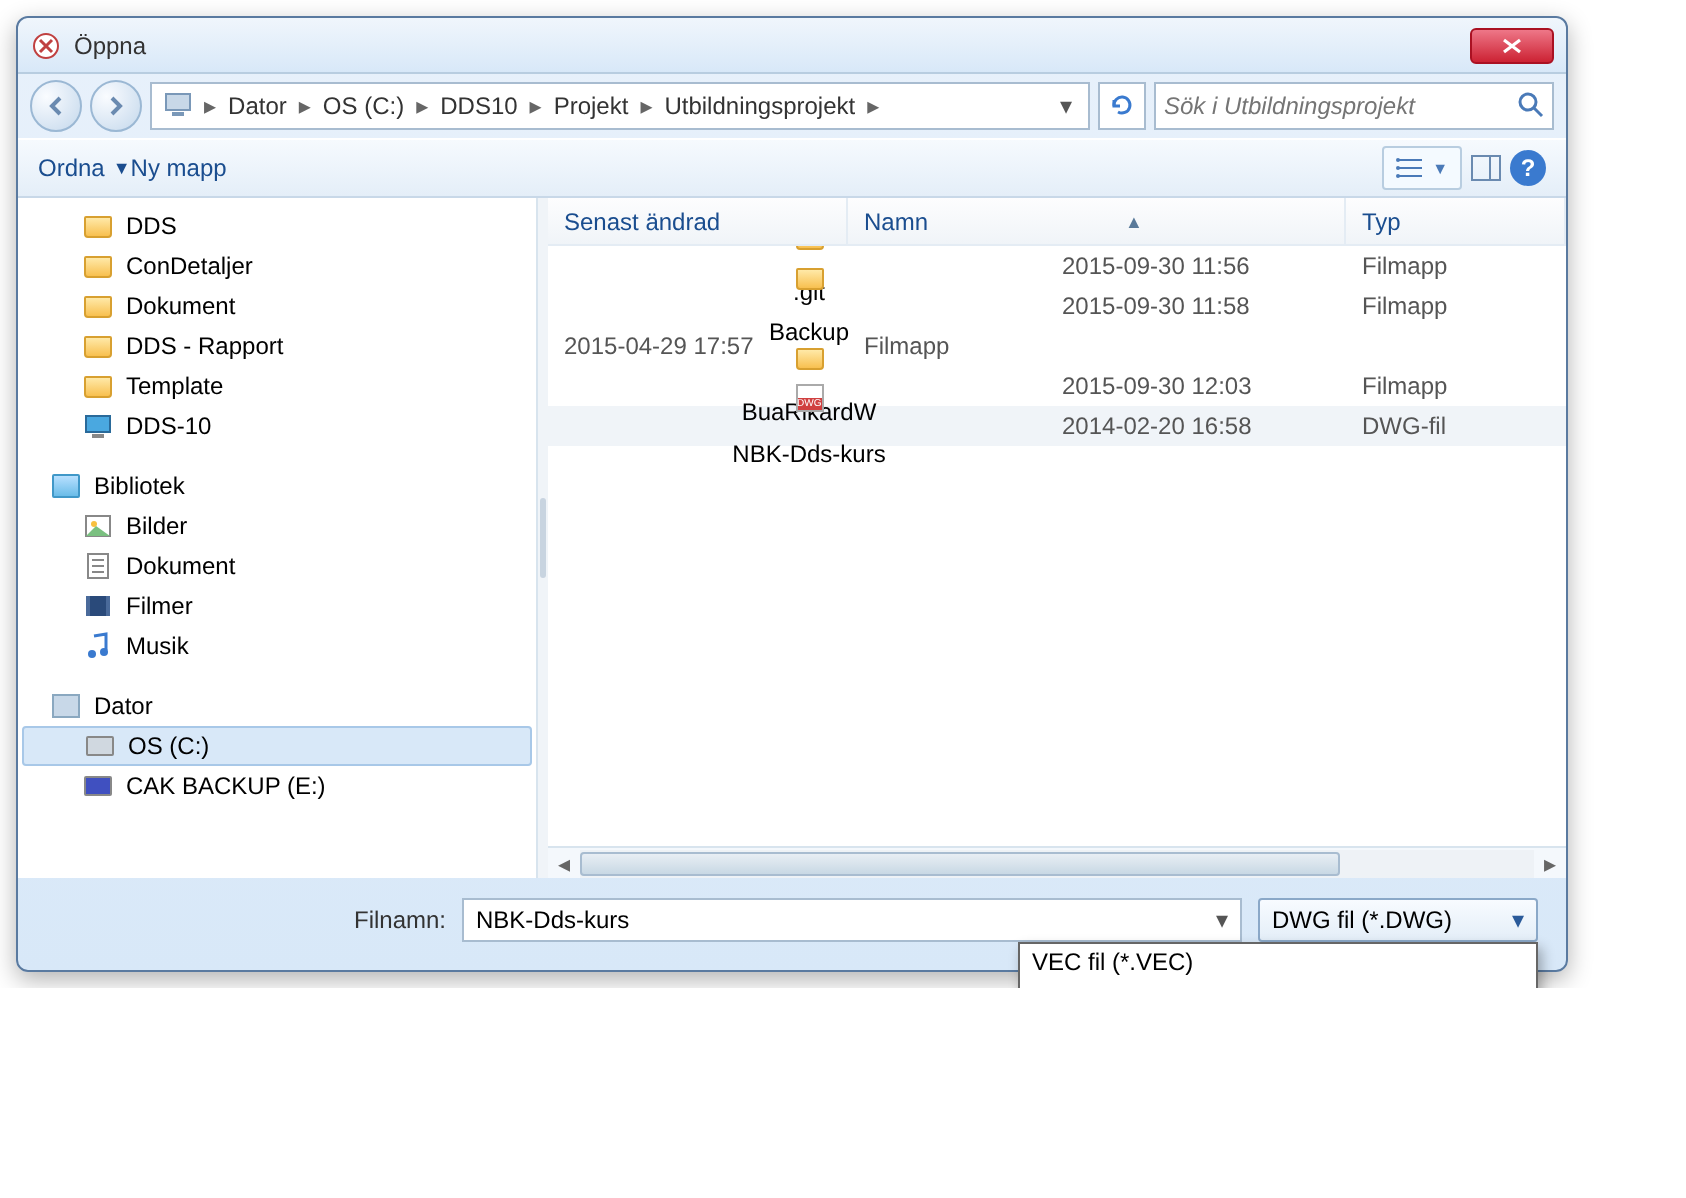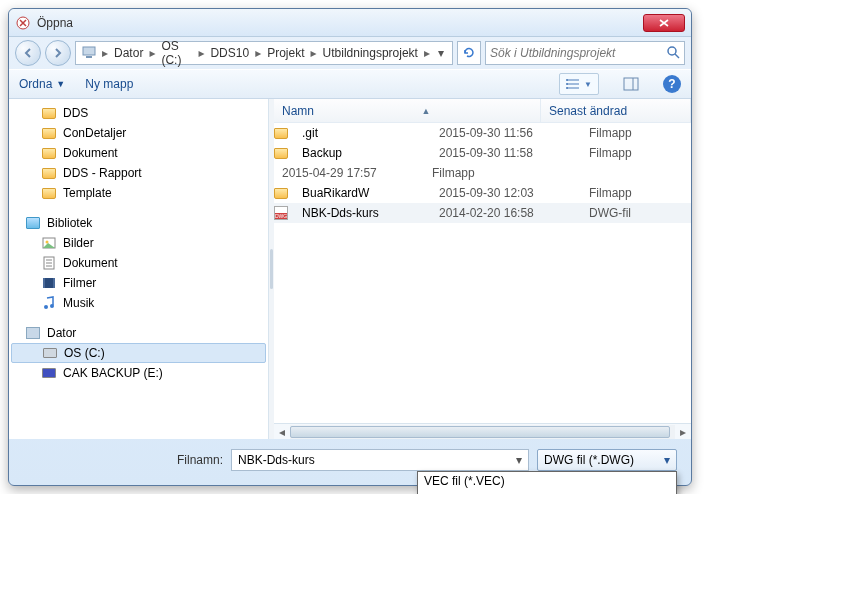--- a/index.html
+++ b/index.html
@@ -1,19 +1,19 @@
 <!DOCTYPE html>
 <html><head>
 <meta charset="utf-8">
 <style>
 * { margin: 0; padding: 0; box-sizing: border-box; font-family: "Segoe UI", Tahoma, sans-serif; font-size: 12px; }
 body { background: #fff; }
 
 .dialog {
-  width: 684px;
+  width: 776px;
   margin: 8px;
   border: 1px solid #5a7aa0;
   border-radius: 6px;
   background: linear-gradient(#e8f1fb, #d8e8f8);
   box-shadow: 0 4px 12px rgba(0,0,0,0.3);
   overflow: visible;
 }
 
 .titlebar {
   height: 28px;
@@ -82,21 +82,21 @@
 }
 .search-box .sicon { color: #4a7ab8; }
 
 .toolbar {
   height: 30px;
   background: linear-gradient(#f6fafe, #e4eef8);
   border-top: 1px solid #fff;
   border-bottom: 1px solid #c8d8e8;
   display: flex; align-items: center;
   padding: 0 10px;
-  gap: 20px;
+  gap: 0;
 }
 .toolbar .tbtn { color: #1a4d8f; cursor: pointer; display: flex; align-items: center; gap: 4px; }
 .toolbar .spacer { flex: 1; }
 .toolbar .view-btn, .toolbar .help-btn {
   width: 24px; height: 22px;
   border: 1px solid transparent;
   display: flex; align-items: center; justify-content: center;
   cursor: pointer;
 }
 .toolbar .help-btn { color: #fff; background: #3a7acf; border-radius: 50%; width: 18px; height: 18px; font-weight: bold; }
@@ -141,21 +141,21 @@
   background: linear-gradient(#fdfdfe, #f0f4f8);
 }
 .fl-col { padding: 4px 8px; color: #1a4d8f; border-right: 1px solid #e4ecf4; display:flex; align-items:center; gap:6px; }
 .fl-col .sort { color:#5a7a9a; font-size:9px; }
 .c-name { flex: 1; }
 .c-date { width: 150px; }
 .c-type { width: 110px; }
 .fl-rows { flex: 1; overflow: auto; }
 .fl-row { display: flex; height: 20px; align-items: center; cursor: pointer; }
 .fl-row.selected { background: #f0f4f8; }
-.fl-row .c-name { display: flex; align-items: center; gap: 14px; padding-left: 0; }
+.fl-row .c-name { display: flex; align-items: center; gap: 14px; padding-left: 12px; flex-direction: column; }
 .fl-row .c-date, .fl-row .c-type { color: #555; padding-left: 8px; }
 .dwg-icon { width:14px; height:14px; background:#fff; border:1px solid #aaa; position:relative; }
 .dwg-icon::after { content:"DWG"; font-size:5px; position:absolute; bottom:0; left:0; right:0; background:#d04040; color:#fff; text-align:center; line-height:6px; }
 
 .fl-scroll { height: 16px; border-top: 1px solid #d8e4ee; display:flex; align-items:center; background:#f4f8fc; }
 .fl-scroll .sb-arrow { width:16px; height:14px; display:flex; align-items:center; justify-content:center; color:#666; cursor:pointer; }
 .fl-scroll .sb-track { flex:1; height:14px; background:#eef2f6; position:relative; }
 .fl-scroll .sb-thumb { position:absolute; left:0; width:380px; height:12px; top:1px; background:linear-gradient(#e8eef4,#c8d8e4); border:1px solid #a8bcd0; border-radius:2px; }
 
 .bottombar {
@@ -318,20 +318,29 @@
             <span class="folder-icon"></span>
           </span>
           <span>DDS - Rapport</span>
         </div>
         <div class="tree-item">
           <span class="tree-icon">
             <span class="folder-icon"></span>
           </span>
           <span>Template</span>
         </div>
+        <div class="tree-item">
+          <span class="tree-icon">
+            <svg width="14" height="12">
+              <rect x="1" y="1" width="12" height="8" fill="#4aa8e0" stroke="#2a6a9a"></rect>
+              <rect x="4" y="10" width="6" height="2" fill="#888"></rect>
+            </svg>
+          </span>
+          <span>DDS-10</span>
+        </div>
         <div class="tree-item group">
           <span class="tree-icon">
             <span class="lib-icon"></span>
           </span>
           <span>Bibliotek</span>
         </div>
         <div class="tree-item">
           <span class="tree-icon">
             <svg width="14" height="12">
               <rect x="1" y="1" width="12" height="10" fill="#fff" stroke="#888"></rect>
@@ -389,25 +398,26 @@
             <span class="drive-icon ext"></span>
           </span>
           <span>CAK BACKUP (E:)</span>
         </div>
       </div>
     <div class="splitter">
         <div class="grip"></div>
       </div>
     <div class="filelist">
       <div class="fl-header">
+        <div class="fl-col c-date">Senast ändrad</div>
         <div class="fl-col c-name">
           <span>Namn</span>
           <span class="sort" style="margin:0 auto;">▲</span>
         </div>
-        <div class="fl-col c-date">Senast ändrad</div>
+        <div class="fl-col c-type">Typ</div>
       </div>
       <div class="fl-rows" id="fl-rows">
           <div class="fl-row">
             <div class="c-name">
               <span class="folder-icon"></span>
               <span>.git</span>
             </div>
             <div class="c-date">2015-09-30 11:56</div>
             <div class="c-type">Filmapp</div>
           </div>

